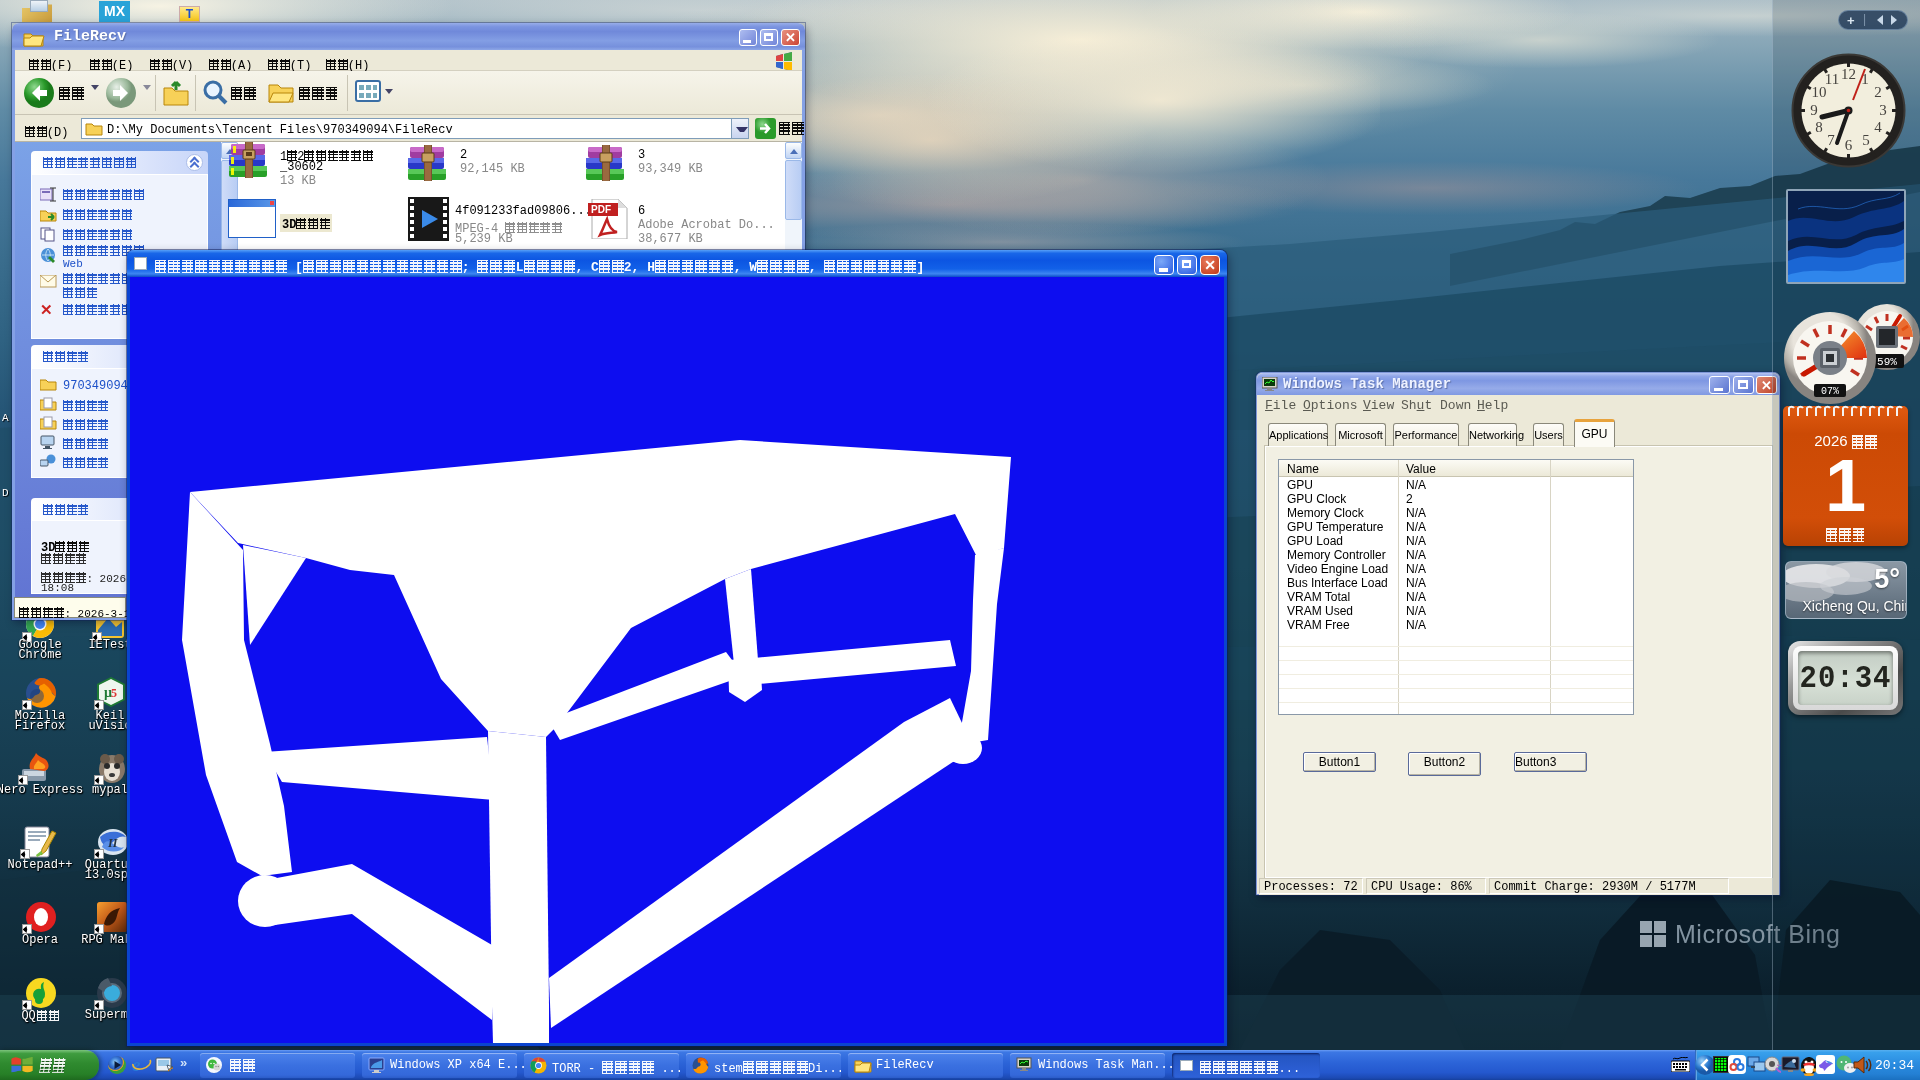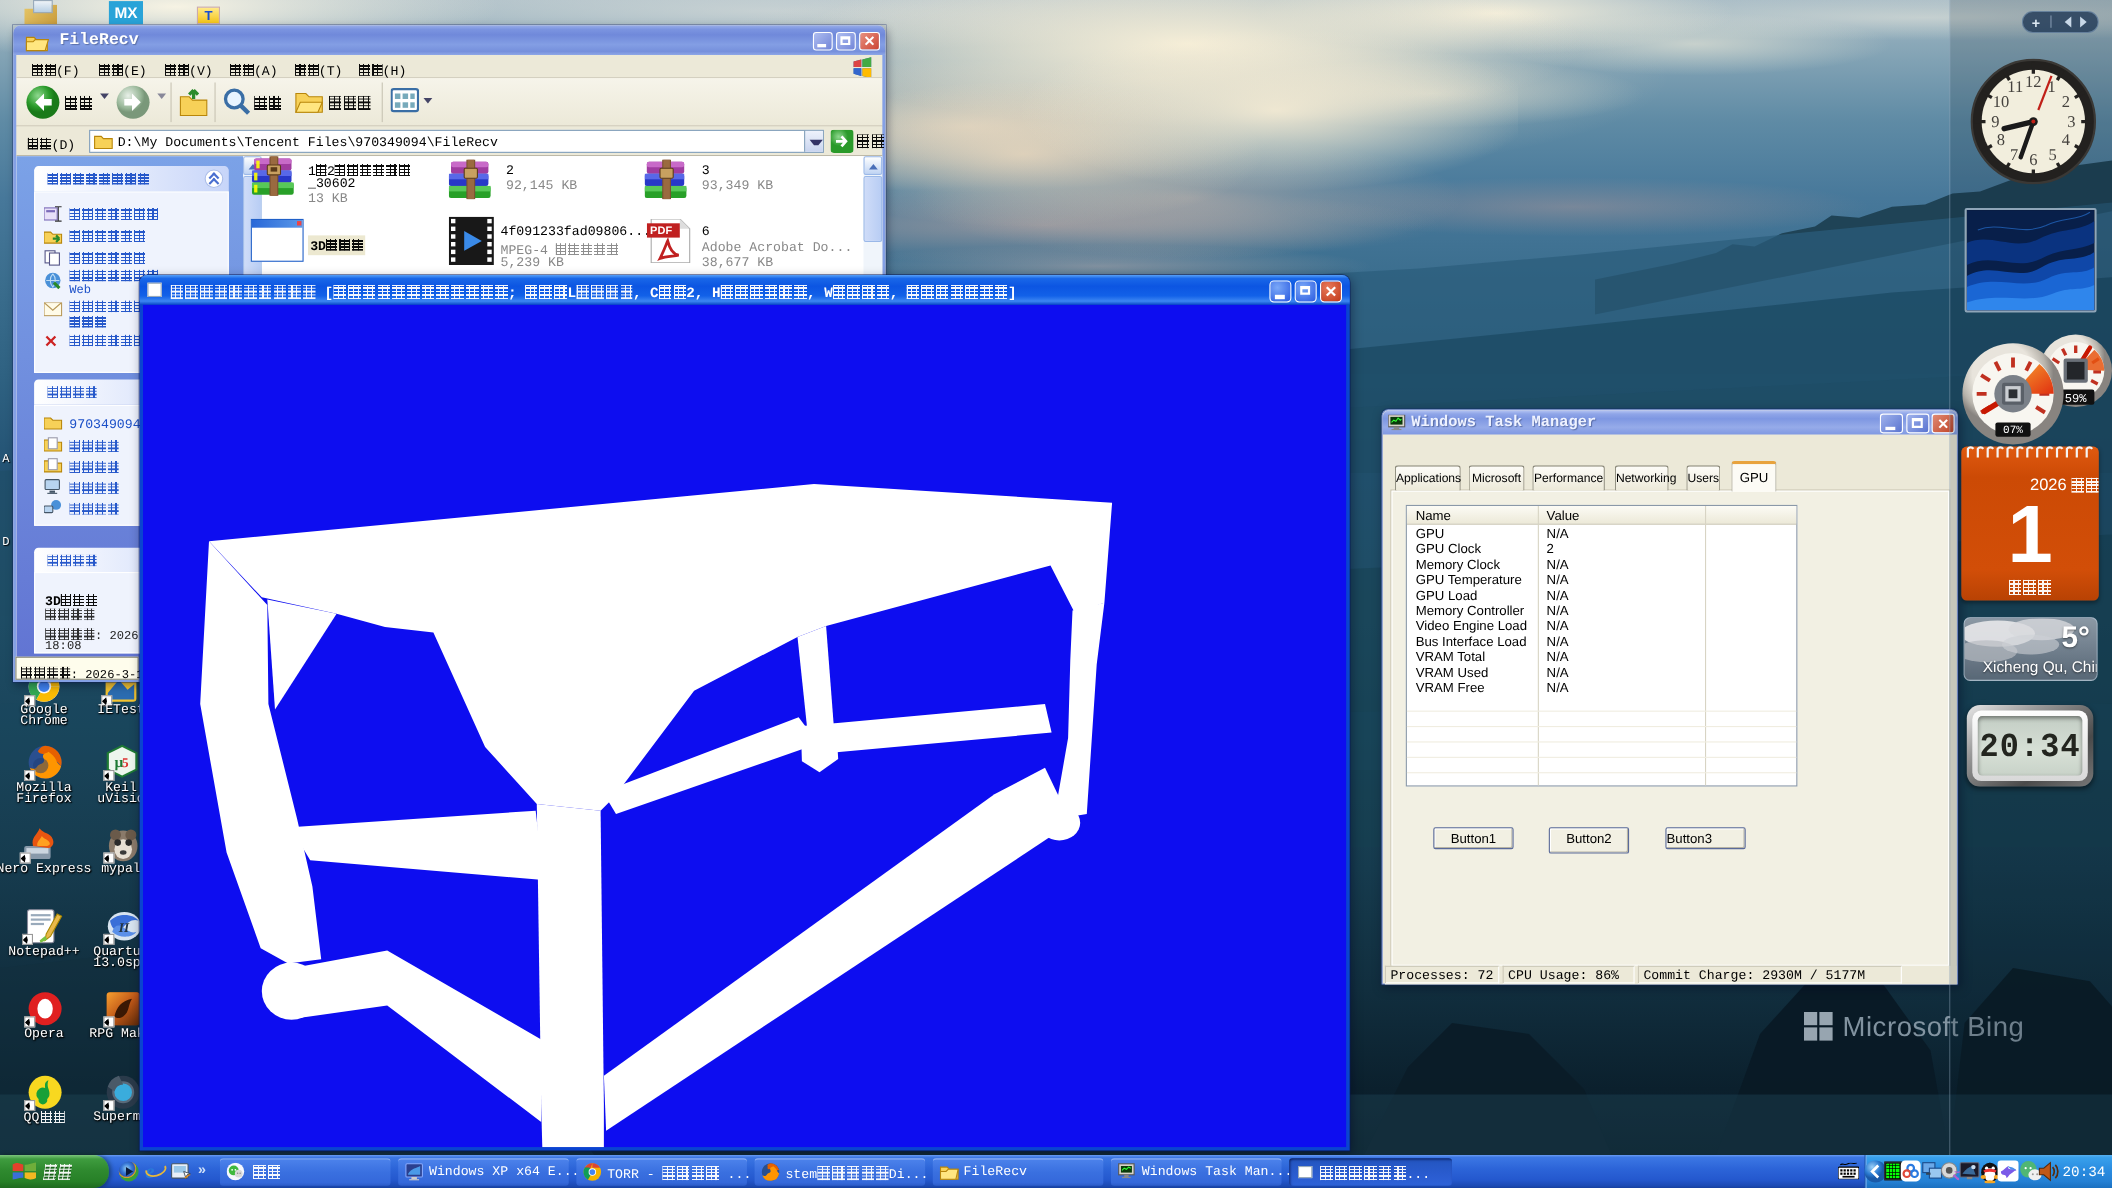--- a/index.html
+++ b/index.html
@@ -515,20 +515,27 @@
     </svg>
  <div class="ab mono" style="left:26px;top:3px;font-size:14px;font-weight:bold;color:#eef2ff;text-shadow:1px 1px 1px #5a6ea8">Windows Task Manager</div>
  <div class="ab" style="left:452px;top:3px;width:21px;height:18px;border:1px solid #fff;border-radius:3px;background:linear-gradient(135deg,#9fb2ec,#5a74d0)">
       <div class="ab" style="left:4px;top:11px;width:9px;height:3px;background:#fff"></div>
     </div>
  <div class="ab" style="left:476px;top:3px;width:21px;height:18px;border:1px solid #fff;border-radius:3px;background:linear-gradient(135deg,#9fb2ec,#5a74d0)">
       <div class="ab" style="left:4px;top:3px;width:10px;height:9px;border:2px solid #fff;border-top-width:3px"></div>
     </div>
  <div class="ab" style="left:499px;top:3px;width:21px;height:18px;border:1px solid #fff;border-radius:3px;background:linear-gradient(135deg,#e08a74,#c04428);color:#fff;font-weight:bold;font-size:13px;text-align:center;line-height:17px">✕</div>
 
+ <div class="ab mono" style="left:2px;top:22px;width:518px;height:20px;background:#ece9d8;font-size:13px;color:#5a5a52">
+  <span style="position:absolute;left:6px;top:3px"><u>F</u>ile</span>
+  <span style="position:absolute;left:44px;top:3px"><u>O</u>ptions</span>
+  <span style="position:absolute;left:104px;top:3px"><u>V</u>iew</span>
+  <span style="position:absolute;left:142px;top:3px">Sh<u>u</u>t Down</span>
+  <span style="position:absolute;left:218px;top:3px"><u>H</u>elp</span>
+ </div>
 
  <div class="ab" style="left:8px;top:73px;width:507px;height:432px;background:#f2f0e3;border:1px solid #fff;box-shadow:0 0 0 1px #c8c4b0"></div>
  <div class="ab" style="left:11px;top:50px;width:60px;height:23px;background:linear-gradient(#fdfcf8,#ece9d8);border:1px solid #8a887a;border-bottom:none;border-radius:3px 3px 0 0;font-size:11px;text-align:center;line-height:22px">Applications</div>
  <div class="ab" style="left:78px;top:50px;width:51px;height:23px;background:linear-gradient(#fdfcf8,#ece9d8);border:1px solid #8a887a;border-bottom:none;border-radius:3px 3px 0 0;font-size:11px;text-align:center;line-height:22px">Microsoft</div>
  <div class="ab" style="left:136px;top:50px;width:66px;height:23px;background:linear-gradient(#fdfcf8,#ece9d8);border:1px solid #8a887a;border-bottom:none;border-radius:3px 3px 0 0;font-size:11px;text-align:center;line-height:22px">Performance</div>
  <div class="ab" style="left:211px;top:50px;width:49px;height:23px;background:linear-gradient(#fdfcf8,#ece9d8);border:1px solid #8a887a;border-bottom:none;border-radius:3px 3px 0 0;font-size:11px;text-align:left;line-height:22px">Networking</div>
  <div class="ab" style="left:276px;top:50px;width:31px;height:23px;background:linear-gradient(#fdfcf8,#ece9d8);border:1px solid #8a887a;border-bottom:none;border-radius:3px 3px 0 0;font-size:11px;text-align:center;line-height:22px">Users</div>
  <div class="ab" style="left:317px;top:46px;width:41px;height:28px;background:#fcfbf5;border:1px solid #8a887a;border-bottom:none;border-top:3px solid #e8a33d;border-radius:3px 3px 0 0;font-size:12px;text-align:center;line-height:24px">GPU</div>
 
  <div class="ab" style="left:21px;top:86px;width:356px;height:256px;background:#fff;border:1px solid #8a98a8">
@@ -708,21 +715,21 @@
         <path d="M51 14V6a3 3 0 0 1 5 0"></path>
         <path d="M60 14V6a3 3 0 0 1 5 0"></path>
         <path d="M69 14V6a3 3 0 0 1 5 0"></path>
         <path d="M78 14V6a3 3 0 0 1 5 0"></path>
         <path d="M87 14V6a3 3 0 0 1 5 0"></path>
         <path d="M96 14V6a3 3 0 0 1 5 0"></path>
         <path d="M105 14V6a3 3 0 0 1 5 0"></path>
         <path d="M114 14V6a3 3 0 0 1 5 0"></path>
       </g>
     </svg>
- <div class="ab" style="left:0;top:26px;width:125px;text-align:right;color:#fff;font-size:15px"><span>2026 </span><i class="k2" style="width:25.0px;height:14px"></i></div>
+ <div class="ab" style="left:0;top:26px;width:125px;text-align:center;color:#fff;font-size:15px"><span>2026 </span><i class="k2" style="width:25.0px;height:14px"></i></div>
  <div class="ab" style="left:0;top:40px;width:125px;text-align:center;color:#fff;font-size:74px;font-weight:bold;line-height:80px;font-family:'Liberation Sans'">1</div>
  <div class="ab" style="left:0;top:119px;width:125px;text-align:center"><i class="k2" style="width:38.2px;height:14px;color:#fff"></i></div>
 </div>
 
 <div class="ab" style="left:1785px;top:561px;width:122px;height:58px;border-radius:6px;border:1px solid rgba(200,220,235,.5);background:linear-gradient(180deg,rgba(150,160,172,.92),rgba(95,108,122,.9));overflow:hidden">
  <svg class="ab" style="left:0;top:0" width="122" height="58">
       <ellipse cx="30" cy="14" rx="34" ry="12" fill="#e8e8ea" opacity=".9"></ellipse>
       <ellipse cx="70" cy="10" rx="30" ry="10" fill="#d8dadd" opacity=".8"></ellipse>
       <ellipse cx="20" cy="30" rx="28" ry="10" fill="#b8bcc2" opacity=".7"></ellipse>
       <ellipse cx="60" cy="24" rx="26" ry="9" fill="#cdd1d6" opacity=".6"></ellipse>

